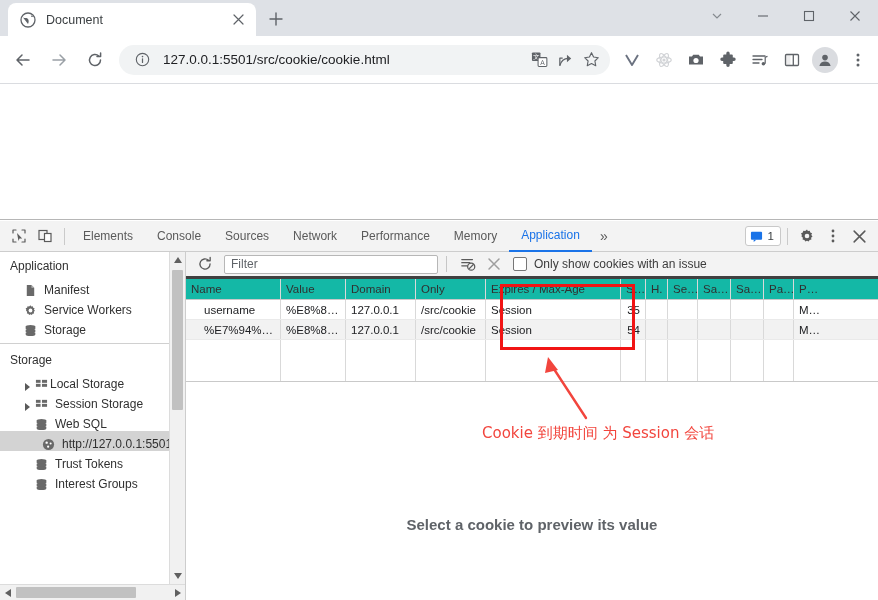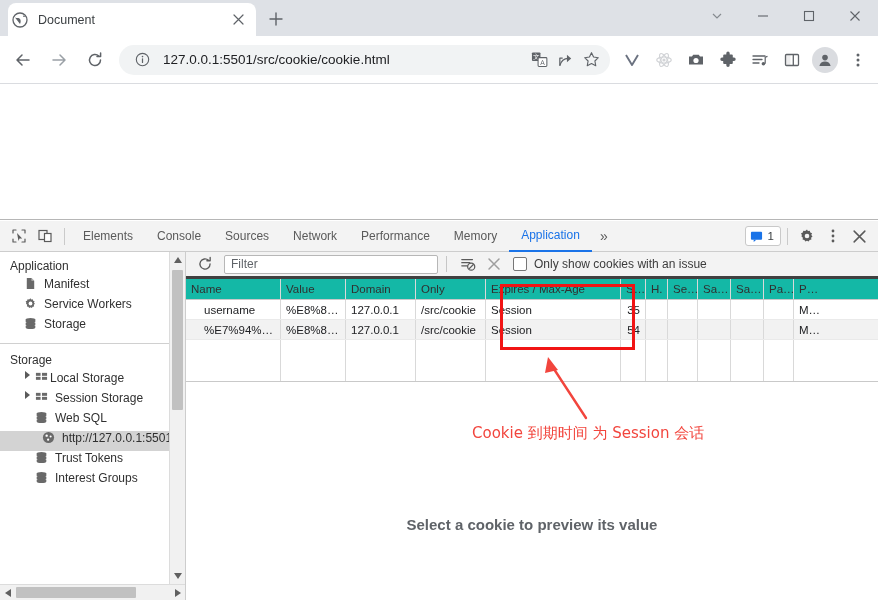--- a/index.html
+++ b/index.html
@@ -14,21 +14,21 @@
 
   
   .chrome-top {
     position: absolute; left: 0; top: 0; width: 878px; height: 36px;
     background: #dee1e6;
   }
   .tabstrip { position: absolute; left: 0; top: 0; height: 36px; display: flex; align-items: flex-end; }
   .tab {
     position: relative; margin-left: 8px; width: 248px; height: 33px;
     background: #fff; border-radius: 8px 8px 0 0;
-    display: flex; align-items: center; padding: 0 8px 0 4px;
+    display: flex; align-items: center; padding: 0 8px 0 12px;
     box-sizing: border-box;
   }
   .tab-favicon { width: 16px; height: 16px; flex: 0 0 16px; margin-right: 10px; }
   .tab-title {
     flex: 1 1 auto; font-size: 12.5px; color: #3c4043; white-space: nowrap;
     overflow: hidden; text-overflow: ellipsis;
   }
   .tab-close { width: 20px; height: 20px; flex: 0 0 20px; display: flex; align-items: center; justify-content: center; }
   .newtab {
     width: 28px; height: 28px; margin-left: 6px; margin-bottom: 3px;
@@ -88,21 +88,21 @@
   .dt-body { position: absolute; left: 0; top: 31px; right: 0; bottom: 0; display: flex; }
 
   
   .dt-sidebar {
     width: 186px; flex: 0 0 186px; background: #fff; position: relative;
     border-right: 1px solid #cdcdcd; box-sizing: border-box;
     font-size: 12px; color: #303030; overflow: hidden;
   }
   .tree-head { padding: 7px 0 4px 10px; font-size: 12px; color: #303030; }
   .tree-item {
-    height: 20px; display: flex; align-items: flex-start; font-size: 12px; color: #303030;
+    height: 20px; display: flex; align-items: flex-end; font-size: 12px; color: #303030;
     padding-left: 10px; box-sizing: border-box; white-space: nowrap;
   }
   .tree-item.indent1 { padding-left: 22px; }
   .tree-item.indent2 { padding-left: 40px; }
   .tree-item.selected { background: #d3d3d3; }
   .tw { width: 11px; flex: 0 0 11px; display: flex; align-items: center; justify-content: center; }
   .ti { width: 17px; flex: 0 0 17px; display: flex; align-items: center; justify-content: center; }
   .tree-divider { height: 1px; background: #d0d0d0; margin: 6px 0 0 0; }
   .vscroll {
     position: absolute; right: 0; top: 0; width: 16px; bottom: 16px;
@@ -653,15 +653,15 @@
 
   <div class="redbox" style="left:500px; top:284px; width:135px; height:66px;"></div>
 
   <svg width="878" height="600" style="position:absolute;left:0;top:0;pointer-events:none;">
     <g>
       <line x1="586" y1="418" x2="550" y2="363" stroke="#f2453d" stroke-width="2.4" stroke-linecap="round"></line>
       <path d="M548 357 l10 13 -13 3 z" fill="#f2453d"></path>
     </g>
   </svg>
 
-  <div class="annot" style="left:472px; top:424px;">Cookie 到期时间 为 Session 会话</div>
+  <div class="annot" style="left:482px; top:424px;">Cookie 到期时间 为 Session 会话</div>
 
 </div>
 
 </body></html>

